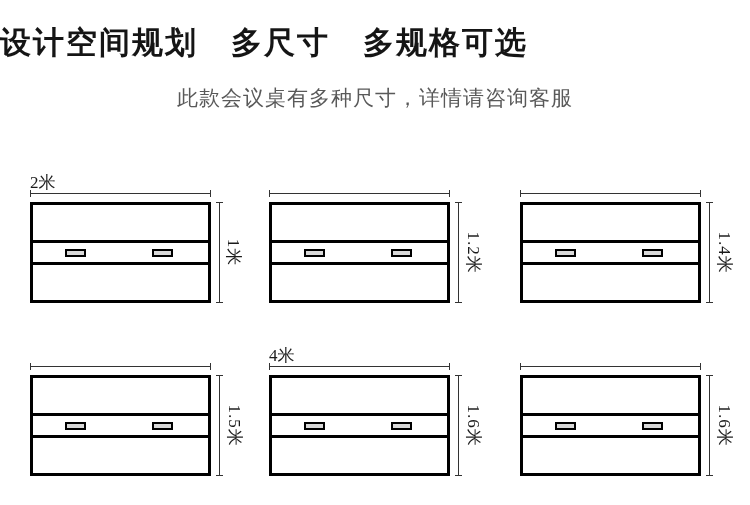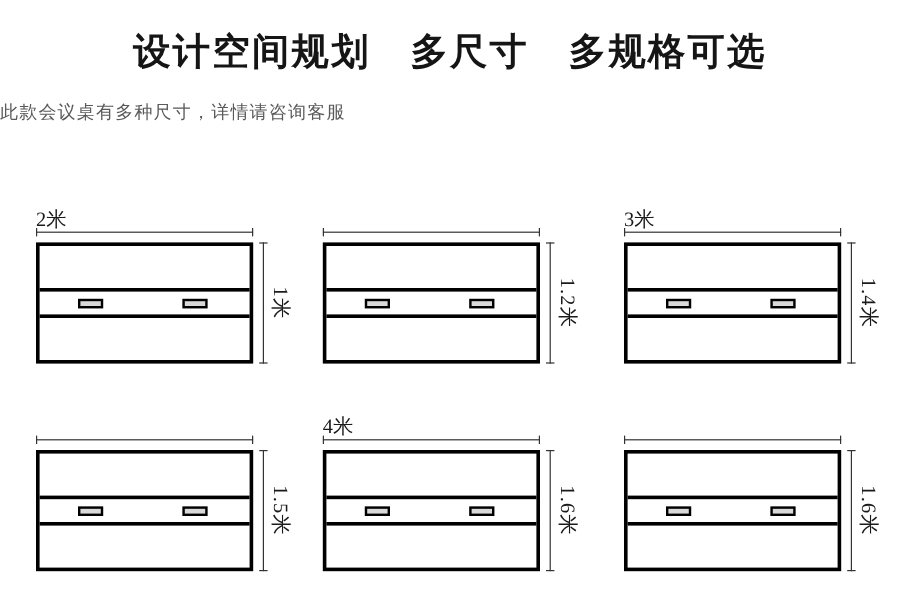--- a/index.html
+++ b/index.html
@@ -13,29 +13,29 @@
   *{margin:0;padding:0;box-sizing:border-box}
   html,body{width:750px;height:505px}
   body{
     position:relative;
     background:var(--background);
     overflow:hidden;
     font-family:"Liberation Serif","DejaVu Serif",serif;
   }
   .title{
     position:absolute;top:22px;left:0;width:750px;
-    text-align:center;
     font-family:"Liberation Sans","DejaVu Sans",sans-serif;
     font-weight:700;font-size:31px;color:#151515;letter-spacing:2px;
     white-space:pre;
   }
   .subtitle{
     position:absolute;top:84px;left:0;width:750px;
+    text-align:center;
     font-family:"Liberation Serif","DejaVu Serif",serif;
-    font-size:15px;color:var(--subtitle-text);letter-spacing:1px;
+    font-size:21px;color:var(--subtitle-text);letter-spacing:1px;
   }
   .cell{position:absolute;width:220px;height:135px}
   .wlabel{
     position:absolute;top:0;left:0;width:181px;
     text-align:left;font-size:17px;line-height:19px;color:var(--text);
   }
   .hdim{position:absolute;top:20px;left:0;width:181px;height:1px;background:var(--dim-line)}
   .hdim::before,.hdim::after{content:"";position:absolute;top:-3px;width:1px;height:7px;background:var(--dim-line)}
   .hdim::before{left:0}
   .hdim::after{right:0}
@@ -94,21 +94,20 @@
     <div class="grom g1"></div>
     <div class="grom g2"></div>
   </div>
   <div class="vdim"></div>
   <div class="vlabel-wrap">
     <span class="vlabel">1.2米</span>
   </div>
 </div>
 
 <div class="cell" style="left:520px;top:173px">
-  <div class="wlabel">3米</div>
   <div class="hdim"></div>
   <div class="trect">
     <div class="hl hl1"></div>
     <div class="hl hl2"></div>
     <div class="grom g1"></div>
     <div class="grom g2"></div>
   </div>
   <div class="vdim"></div>
   <div class="vlabel-wrap">
     <span class="vlabel">1.4米</span>

